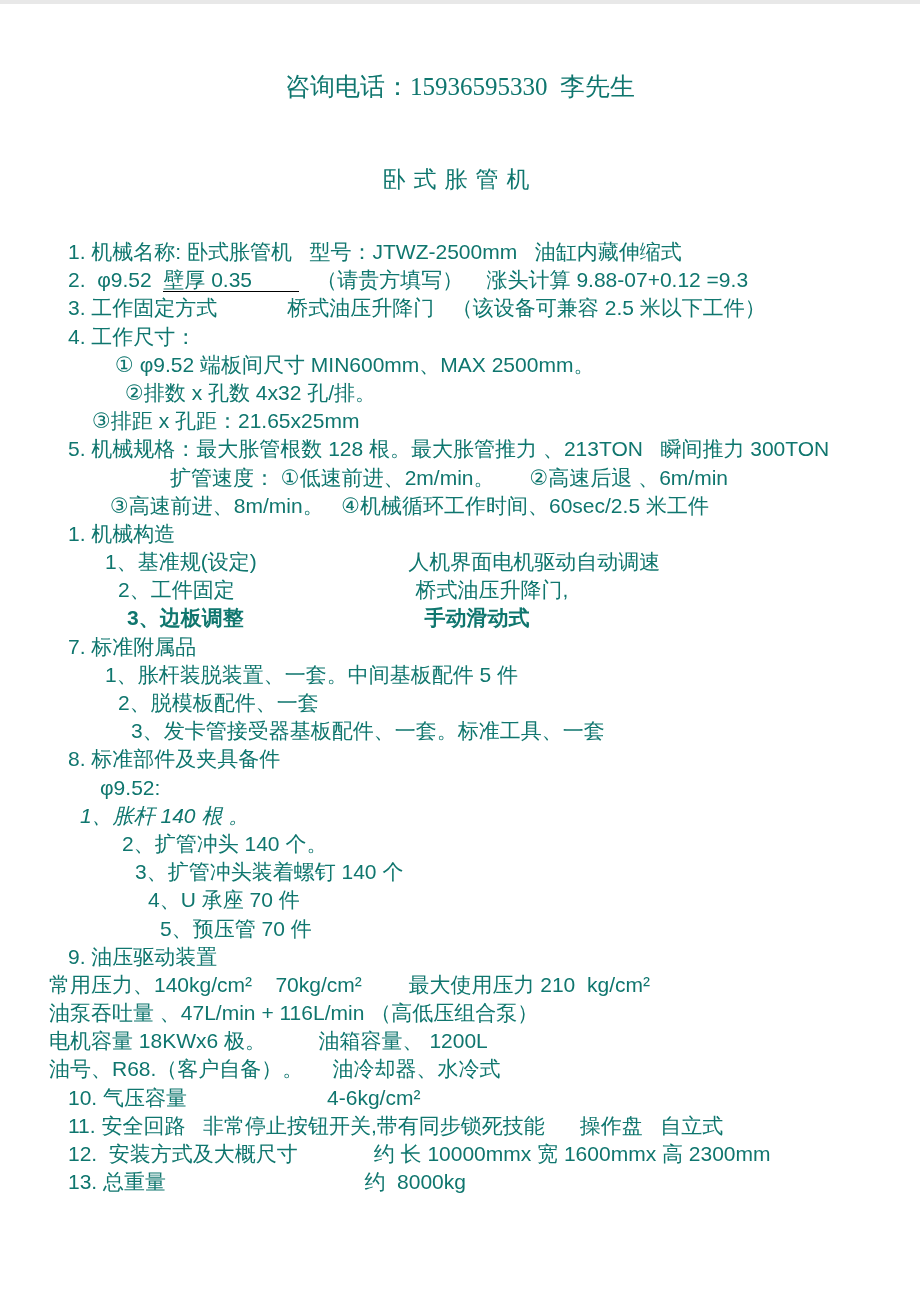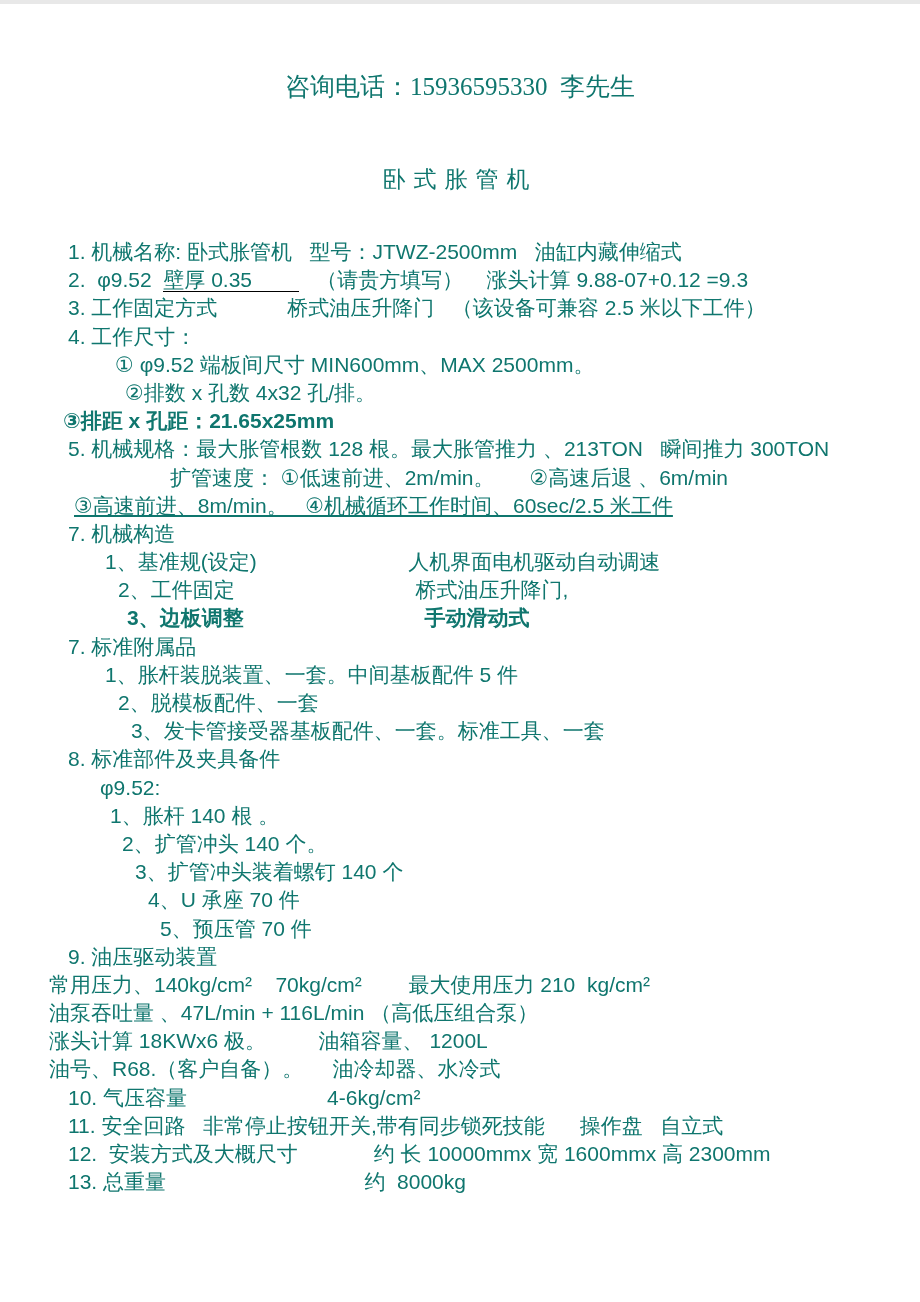--- a/index.html
+++ b/index.html
@@ -45,69 +45,69 @@
     height: 28.2px;
     line-height: 28.2px;
     font-size: 21px;
     white-space: pre;
   }
   .ul { border-bottom: 1.5px solid #000; }
   .i68  { padding-left: 68px; }
   .i88  { padding-left: 49px; }
   .i100 { padding-left: 100px; }
   .i105 { padding-left: 105px; }
-  .i110 { padding-left: 110px; }
+  .i110 { padding-left: 80px; font-style: italic; }
   .i115 { padding-left: 115px; }
   .i118 { padding-left: 118px; }
   .i122 { padding-left: 122px; }
   .i125 { padding-left: 125px; }
   .i127 { padding-left: 127px; font-weight: bold; }
   .i131 { padding-left: 131px; }
   .i135 { padding-left: 135px; }
-  .i138 { padding-left: 63px; font-weight: bold; }
+  .i138 { padding-left: 92px; }
   .i148 { padding-left: 148px; }
   .i160 { padding-left: 160px; }
   .i170 { padding-left: 170px; }
-  .i182 { padding-left: 74px; text-decoration: underline; }
+  .i182 { padding-left: 110px; }
 </style>
 </head>
 <body>
 
 <div class="page">
   <div class="doc-header">咨询电话：15936595330  李先生</div>
   <h1 class="doc-title">卧式胀管机</h1>
   <div class="doc-body">
     <div class="ln i68">1. 机械名称: 卧式胀管机   型号：JTWZ-2500mm   油缸内藏伸缩式</div>
     <div class="ln i68"><span>2.  φ9.52  </span><span class="ul">壁厚 0.35        </span><span>   （请贵方填写）    涨头计算 9.88-07+0.12 =9.3</span></div>
     <div class="ln i68">3. 工作固定方式            桥式油压升降门   （该设备可兼容 2.5 米以下工件）</div>
     <div class="ln i68">4. 工作尺寸：</div>
     <div class="ln i115">① φ9.52 端板间尺寸 MIN600mm、MAX 2500mm。</div>
     <div class="ln i125">②排数 x 孔数 4x32 孔/排。</div>
     <div class="ln i138">③排距 x 孔距：21.65x25mm</div>
     <div class="ln i68">5. 机械规格：最大胀管根数 128 根。最大胀管推力 、213TON   瞬间推力 300TON</div>
     <div class="ln i170">扩管速度： ①低速前进、2m/min。      ②高速后退 、6m/min</div>
     <div class="ln i182">③高速前进、8m/min。   ④机械循环工作时间、60sec/2.5 米工件</div>
-    <div class="ln i68">7. 机械构造</div>
+    <div class="ln i68">1. 机械构造</div>
     <div class="ln i105">1、基准规(设定)                          人机界面电机驱动自动调速</div>
     <div class="ln i118">2、工件固定                               桥式油压升降门,</div>
     <div class="ln i127">3、边板调整                               手动滑动式</div>
     <div class="ln i68">7. 标准附属品</div>
     <div class="ln i105">1、胀杆装脱装置、一套。中间基板配件 5 件</div>
     <div class="ln i118">2、脱模板配件、一套</div>
     <div class="ln i131">3、发卡管接受器基板配件、一套。标准工具、一套</div>
     <div class="ln i68">8. 标准部件及夹具备件</div>
     <div class="ln i100">φ9.52:</div>
     <div class="ln i110">1、胀杆 140 根 。</div>
     <div class="ln i122">2、扩管冲头 140 个。</div>
     <div class="ln i135">3、扩管冲头装着螺钉 140 个</div>
     <div class="ln i148">4、U 承座 70 件</div>
     <div class="ln i160">5、预压管 70 件</div>
     <div class="ln i68">9. 油压驱动装置</div>
     <div class="ln i88">常用压力、140kg/cm²    70kg/cm²        最大使用压力 210  kg/cm²</div>
     <div class="ln i88">油泵吞吐量 、47L/min + 116L/min （高低压组合泵）</div>
-    <div class="ln i88">涨头计算 18KWx6 极。         油箱容量、 1200L</div>
+    <div class="ln i88">电机容量 18KWx6 极。         油箱容量、 1200L</div>
     <div class="ln i88">油号、R68.（客户自备）。     油冷却器、水冷式</div>
     <div class="ln i68">10. 气压容量                        4-6kg/cm²</div>
     <div class="ln i68">11. 安全回路   非常停止按钮开关,带有同步锁死技能      操作盘   自立式</div>
     <div class="ln i68">12.  安装方式及大概尺寸             约 长 10000mmx 宽 1600mmx 高 2300mm</div>
     <div class="ln i68">13. 总重量                                  约  8000kg</div>
   </div>
 </div>
 
 </body></html>

